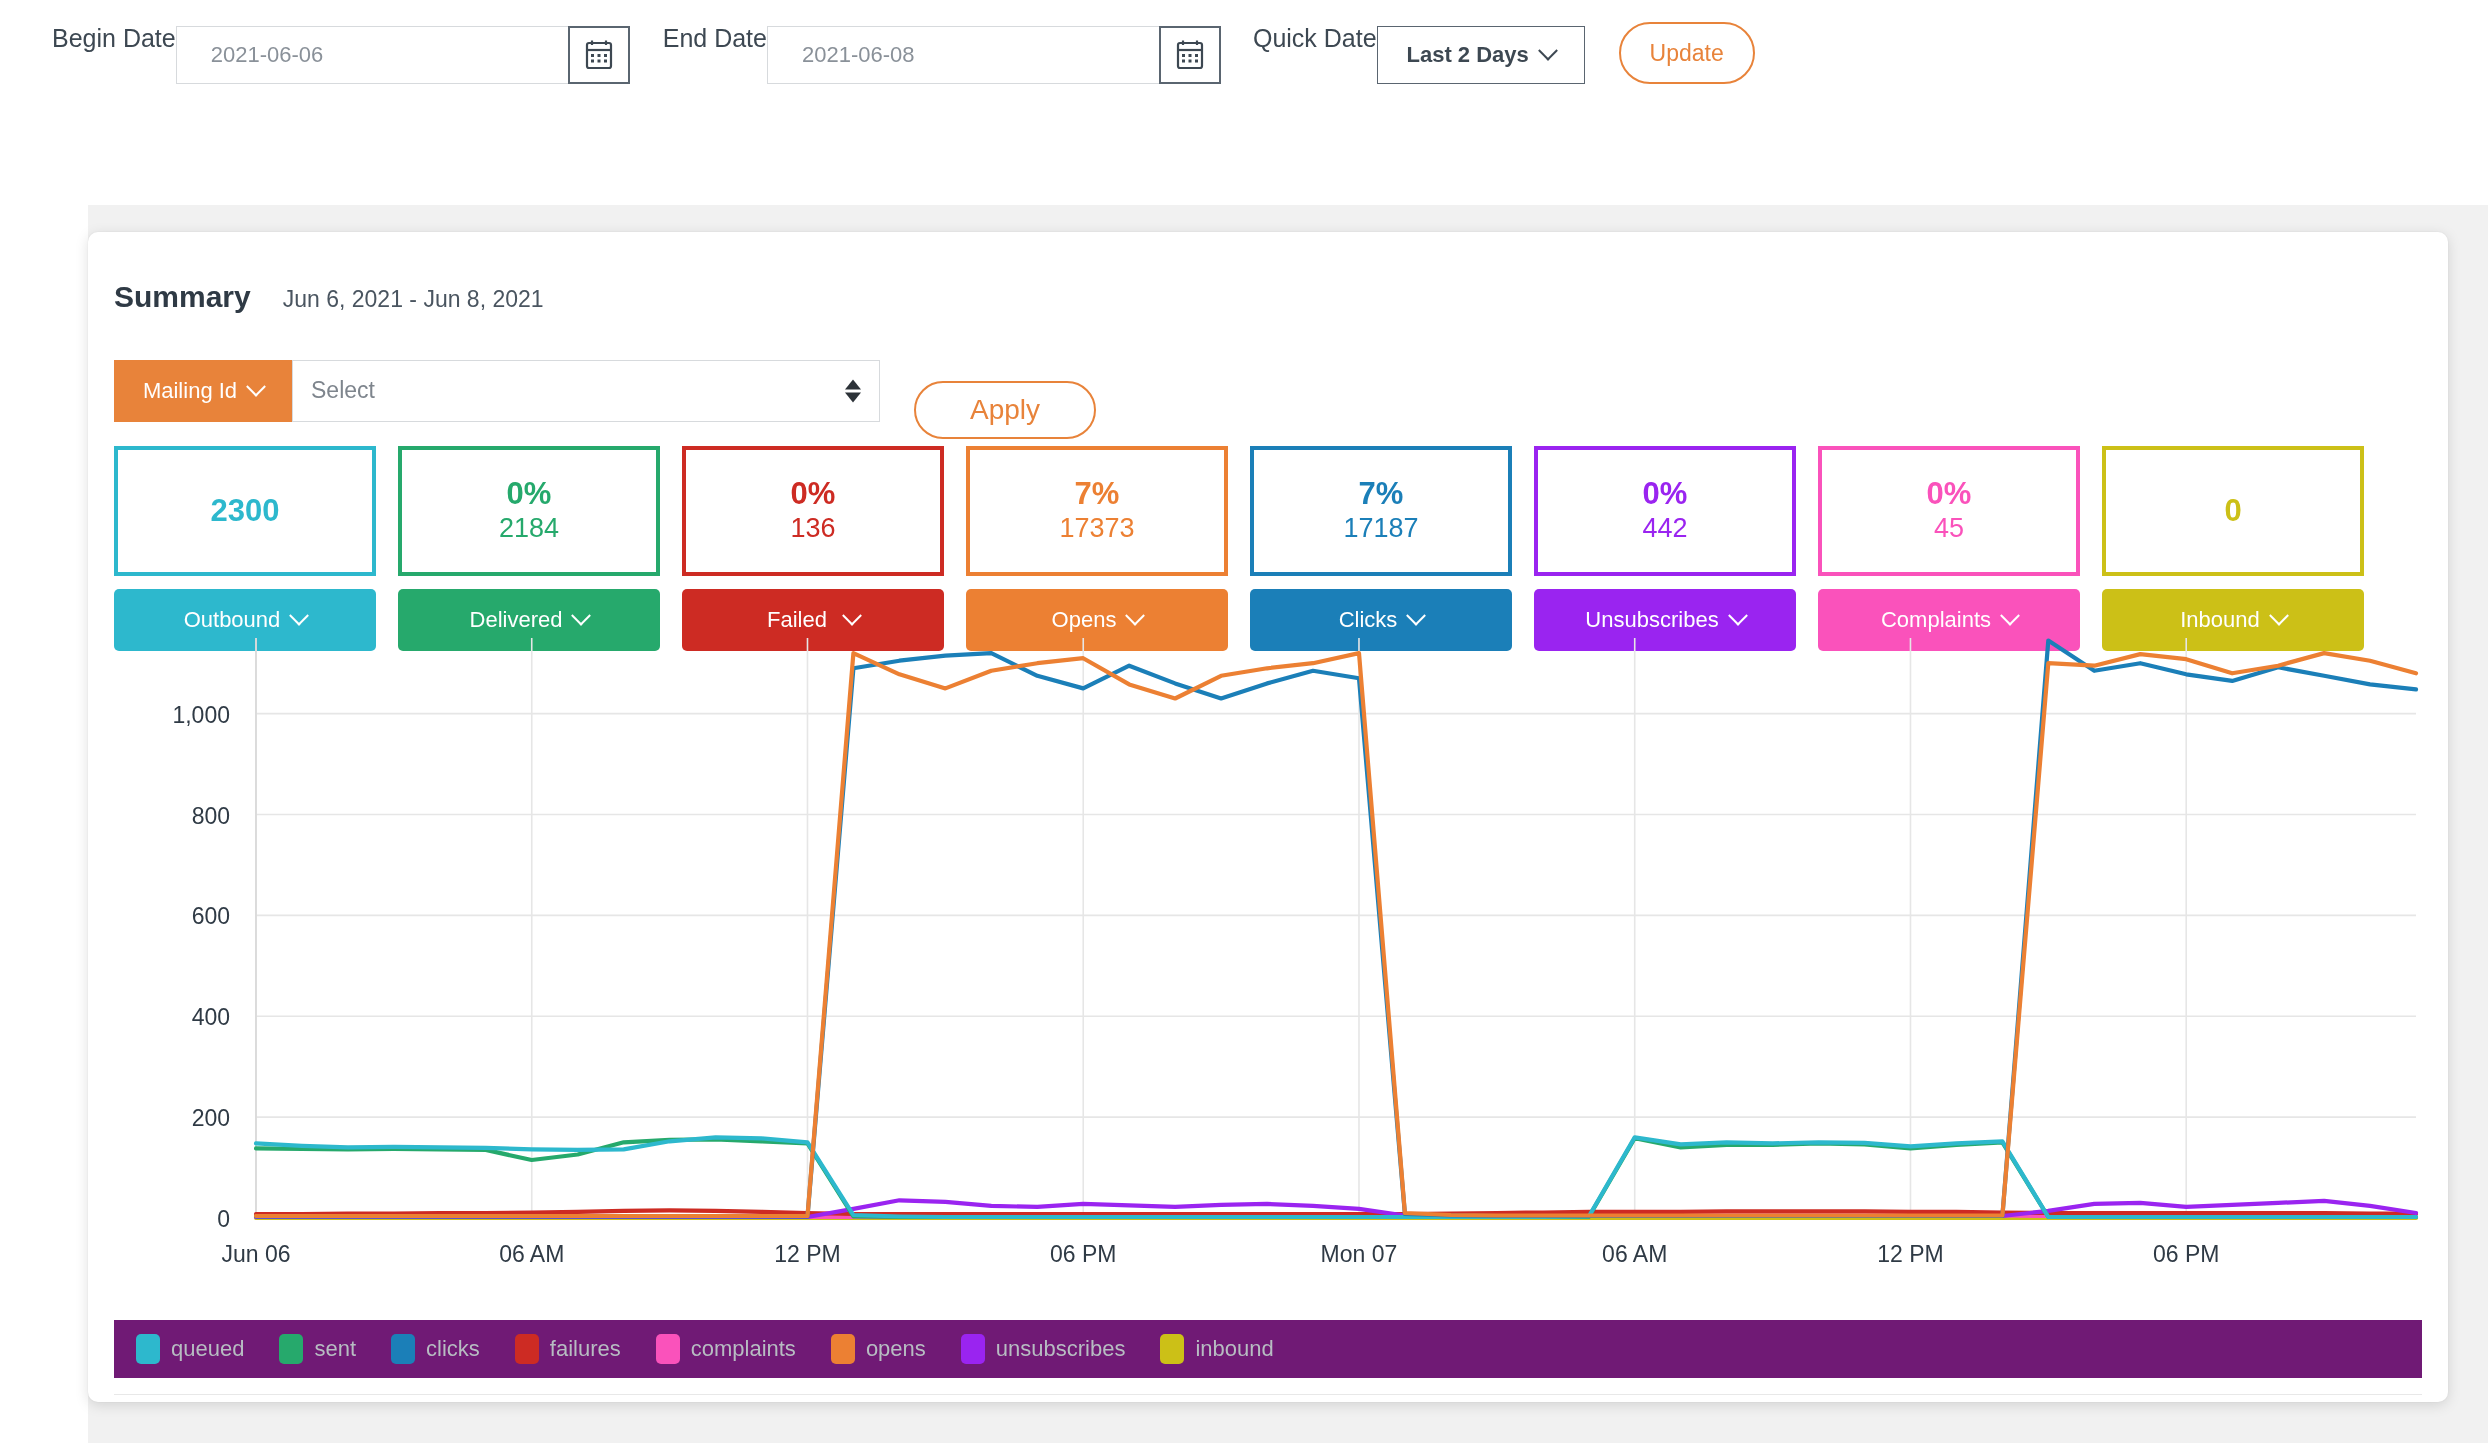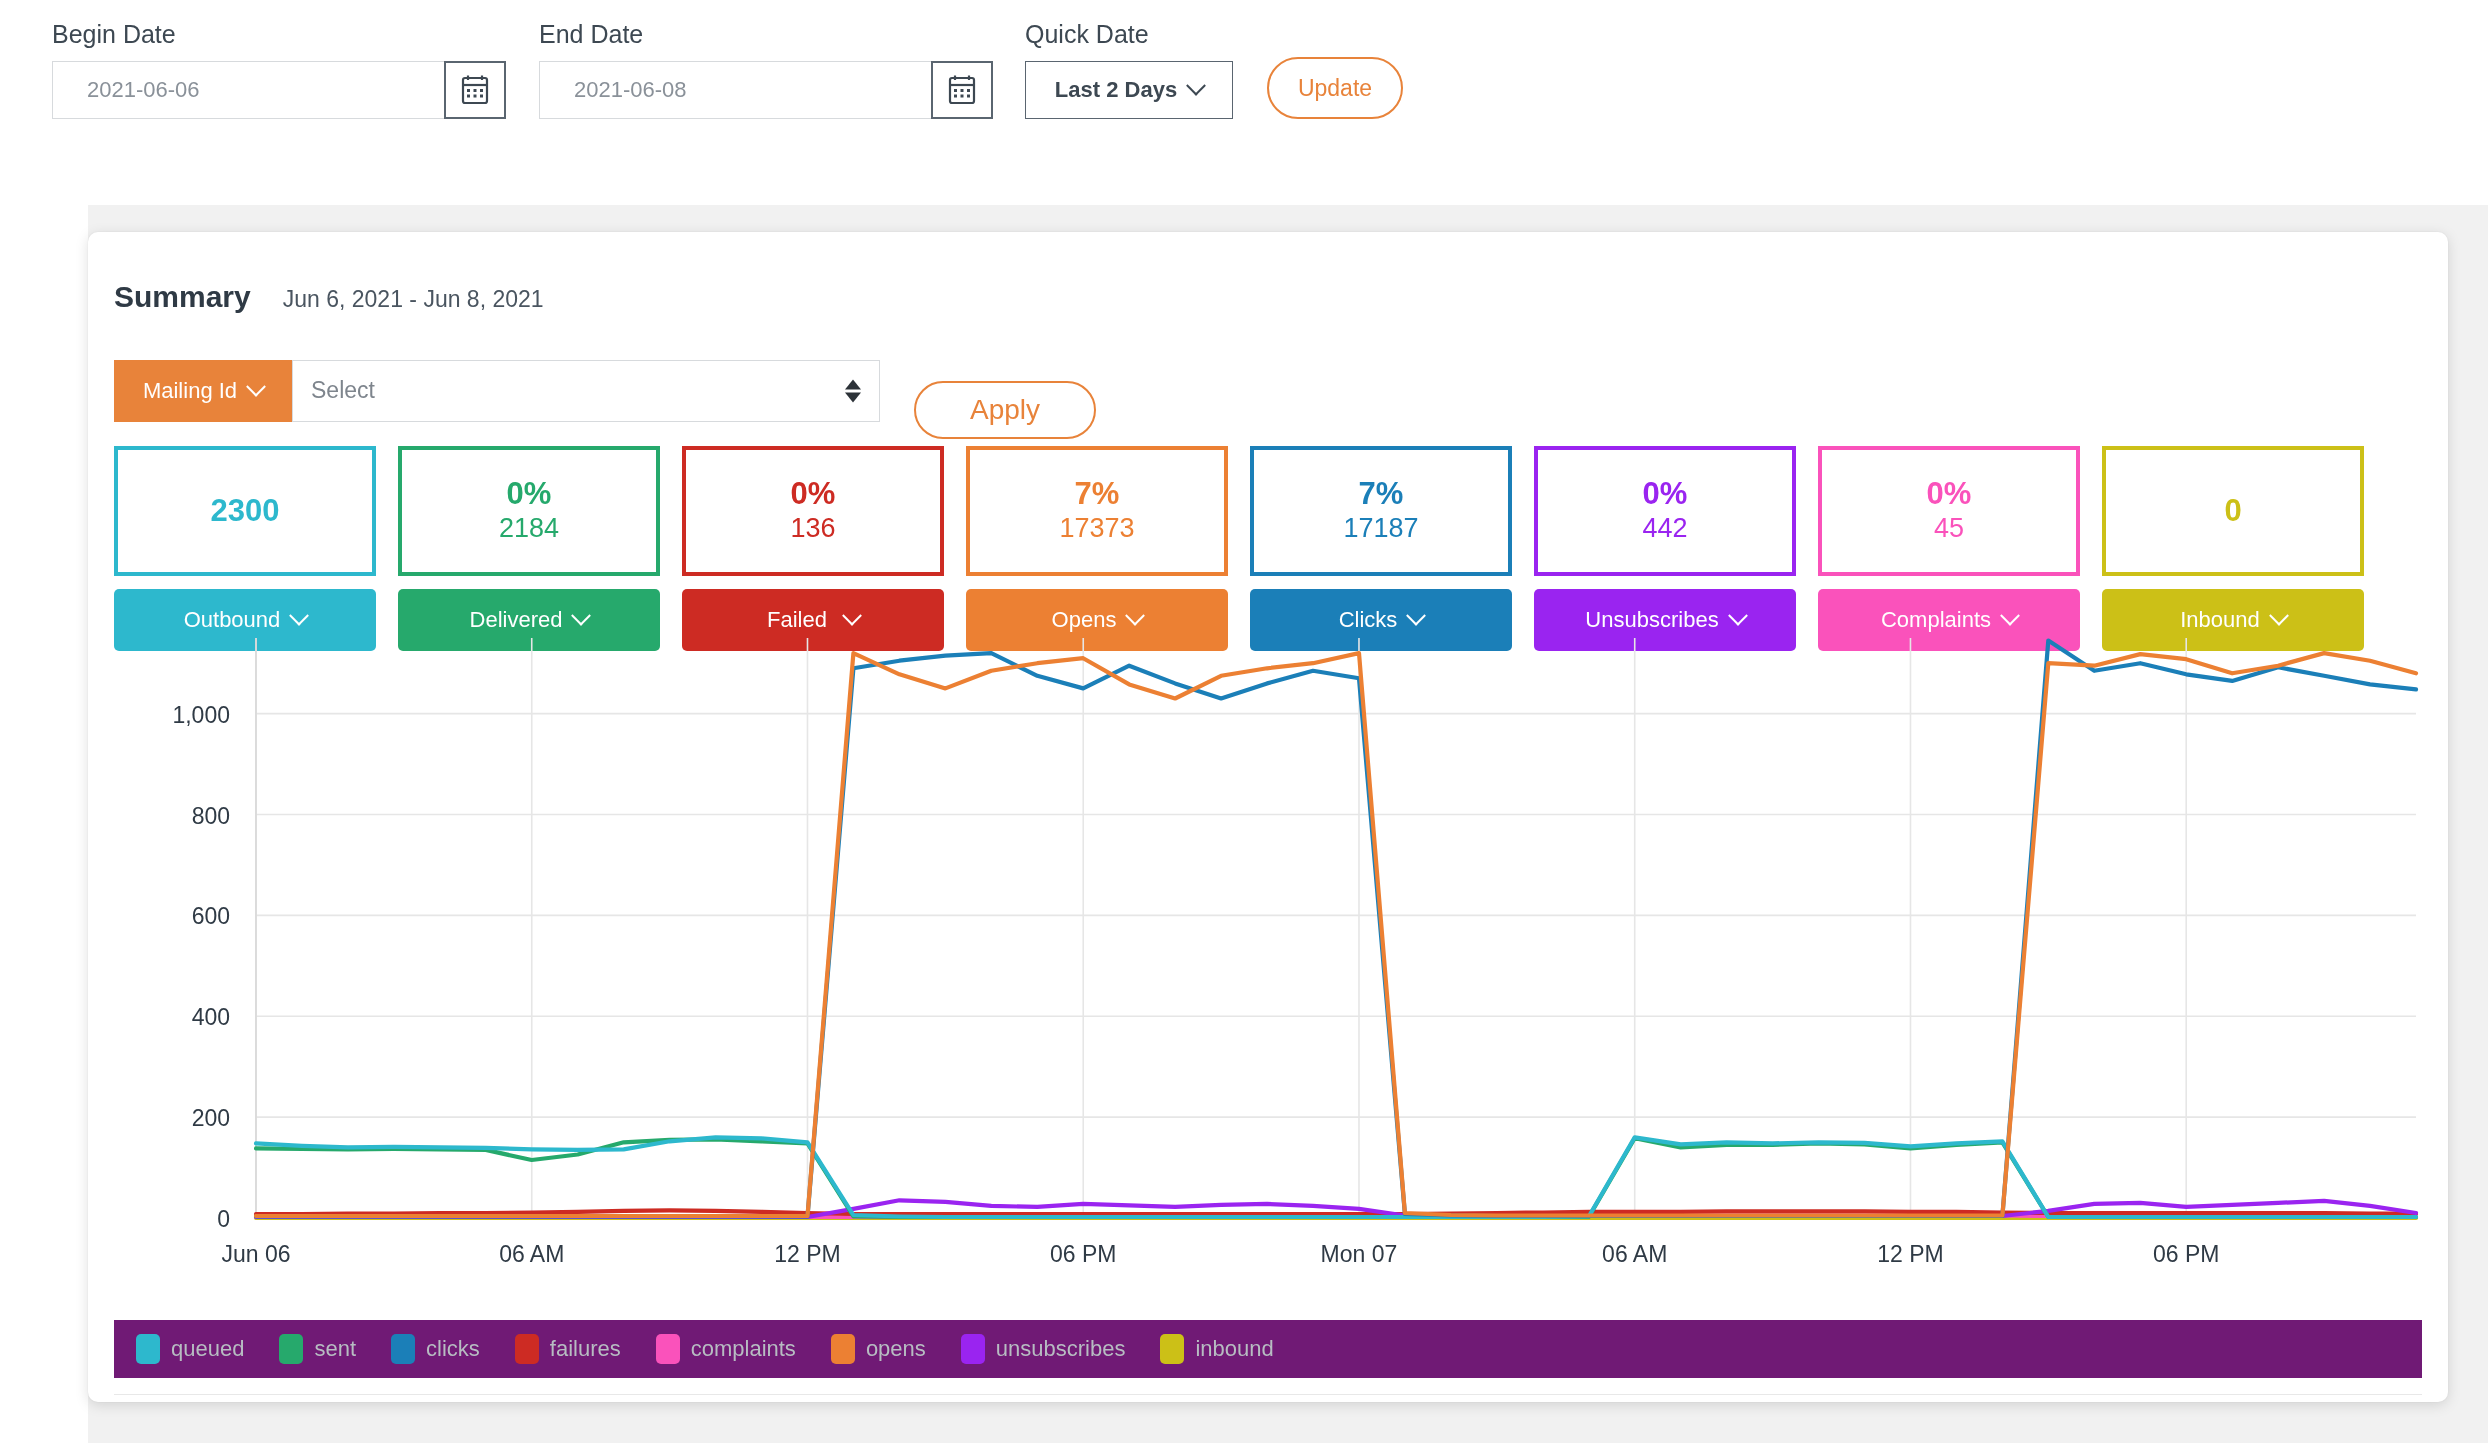--- a/index.html
+++ b/index.html
@@ -14,21 +14,21 @@
   }
 
   
   #filter-bar {
     position: absolute;
     left: 52px; top: 22px;
     display: flex;
     align-items: flex-end;
     gap: 0;
   }
-  .field-group { display: flex; flex-direction: column; }
+  .field-group { display: flex; flex-direction: row; }
   .field-label {
     font-size: 25px;
     color: #3d4852;
     margin-bottom: 14px;
     line-height: 1;
     font-weight: 400;
   }
   .date-input-wrap {
     display: flex;
     align-items: stretch;

